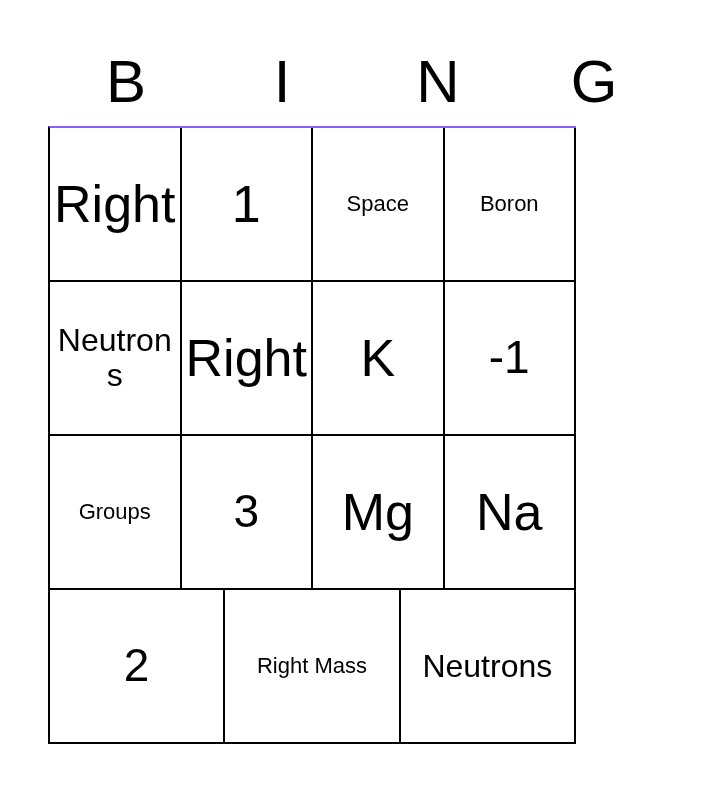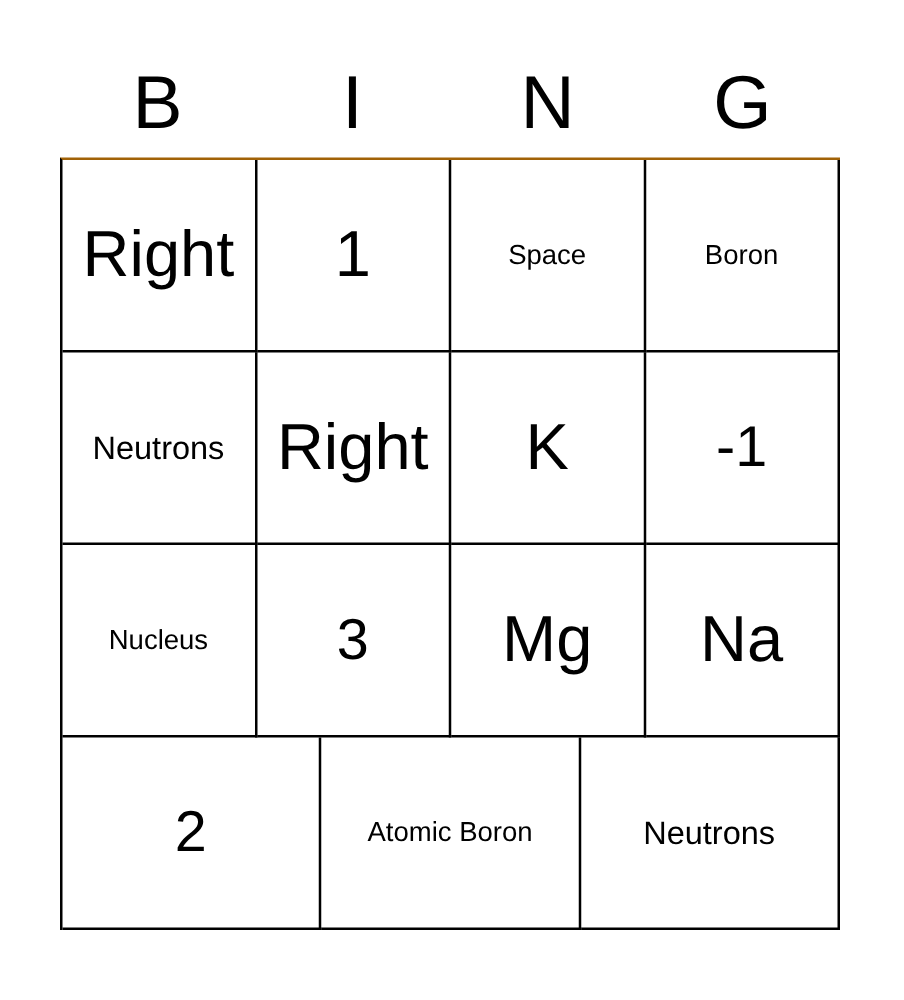--- a/index.html
+++ b/index.html
@@ -29,22 +29,22 @@
   .header-cell {
     flex: 1 1 0;
     text-align: center;
     font-size: 60px;
     line-height: 88px;
     font-weight: normal;
     font-family: "Liberation Sans", sans-serif;
     letter-spacing: 0px;
   }
   .grid {
-    width: 624px;
-    border-top: 2px solid #a16207;
+    width: 528px;
+    border-top: 2px solid #8b5cf6;
     border-left: 2px solid #000;
     box-sizing: border-box;
   }
   .row {
     display: flex;
     width: 100%;
   }
   .cell {
     flex: 1 1 0;
     width: 25%;
@@ -61,21 +61,21 @@
   }
   .cell span {
     display: block;
     line-height: 1.08;
     word-break: break-word;
   }
   
   .fs-xl span { font-size: 52px; }
   .fs-lg span { font-size: 46px; }
   .fs-md span { font-size: 22px; }
-  .fs-sm span { font-size: 26px; }
+  .fs-sm span { font-size: 32px; }
 </style>
 </head>
 <body>
 
 <div class="card">
 
   <div class="header-row">
     <div class="header-cell">B</div>
     <div class="header-cell">I</div>
     <div class="header-cell">N</div>
@@ -109,39 +109,39 @@
       <div class="cell fs-xl">
           <span>K</span>
         </div>
       <div class="cell fs-lg">
           <span>-1</span>
         </div>
     </div>
 
     <div class="row">
       <div class="cell fs-md">
-          <span>Nucleus</span>
+          <span>Groups</span>
         </div>
       <div class="cell fs-lg">
           <span>3</span>
         </div>
       <div class="cell fs-xl">
           <span>Mg</span>
         </div>
       <div class="cell fs-xl">
           <span>Na</span>
         </div>
     </div>
 
     <div class="row">
       <div class="cell fs-lg">
           <span>2</span>
         </div>
       <div class="cell fs-md">
-          <span>Atomic Boron</span>
+          <span>Right Mass</span>
         </div>
       <div class="cell fs-sm">
           <span>Neutrons</span>
         </div>
     </div>
 
   </div>
 </div>
 
 </body></html>

